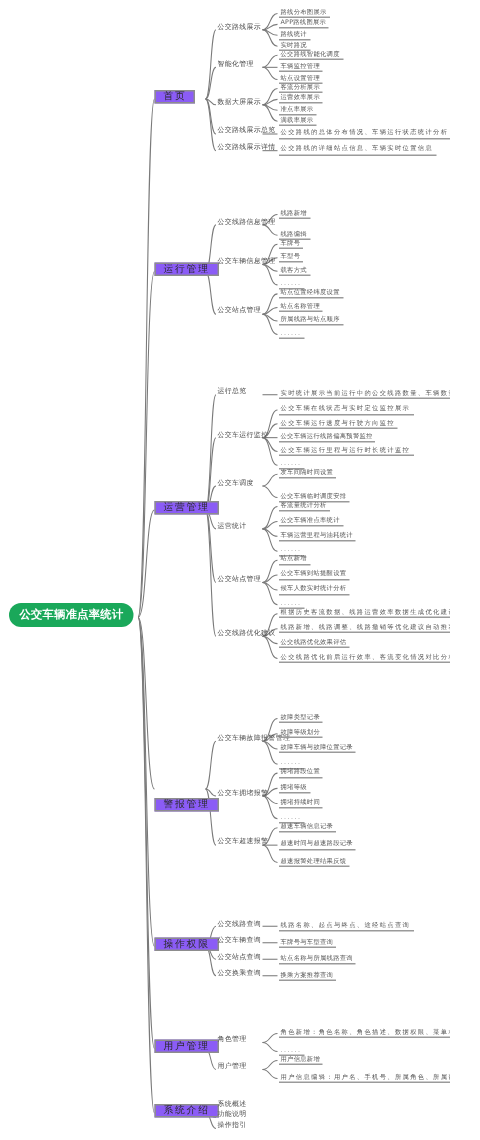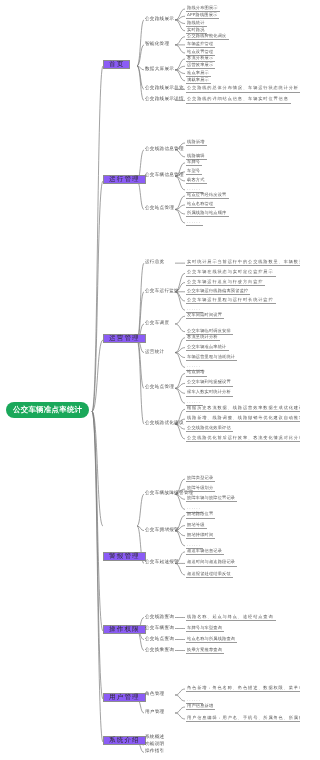--- a/index.html
+++ b/index.html
@@ -205,21 +205,21 @@
       <div class="node l2" style="left: 145px; top: 385.346px;">公交站点管理</div>
       <div class="node leaf" style="left: 186px; top: 370.462px;">站点新增</div>
       <div class="node leaf" style="left: 186px; top: 380.385px;">公交车辆到站提醒设置</div>
       <div class="node leaf" style="left: 186px; top: 390.308px;">候车人数实时统计分析</div>
       <div class="node leaf dots" style="left: 186px; top: 400.231px;">......</div>
       <div class="node l2" style="left: 145px; top: 421.115px;">公交线路优化建议</div>
       <div class="node leaf wide" style="left: 186px; top: 406.231px;">根据历史客流数据、线路运营效率数据生成优化建议</div>
       <div class="node leaf wide" style="left: 186px; top: 416.154px;">线路新增、线路调整、线路撤销等优化建议自动推荐分析</div>
       <div class="node leaf" style="left: 186px; top: 426.077px;">公交线路优化效果评估</div>
       <div class="node leaf wide" style="left: 186px; top: 436px;">公交线路优化前后运行效率、客流变化情况对比分析展示</div>
-      <div class="node l1" style="left: 103px; top: 552px;">警报管理</div>
+      <div class="node l1" style="left: 103px; top: 532px;">警报管理</div>
       <div class="node l2" style="left: 145px; top: 491.214px;">公交车辆故障报警管理</div>
       <div class="node leaf" style="left: 186px; top: 476px;">故障类型记录</div>
       <div class="node leaf" style="left: 186px; top: 486.143px;">故障等级划分</div>
       <div class="node leaf" style="left: 186px; top: 496.286px;">故障车辆与故障位置记录</div>
       <div class="node leaf dots" style="left: 186px; top: 506.429px;">......</div>
       <div class="node l2" style="left: 145px; top: 527.643px;">公交车拥堵报警</div>
       <div class="node leaf" style="left: 186px; top: 512.429px;">拥堵路段位置</div>
       <div class="node leaf" style="left: 186px; top: 522.571px;">拥堵等级</div>
       <div class="node leaf" style="left: 186px; top: 532.714px;">拥堵持续时间</div>
       <div class="node leaf dots" style="left: 186px; top: 542.857px;">......</div>

